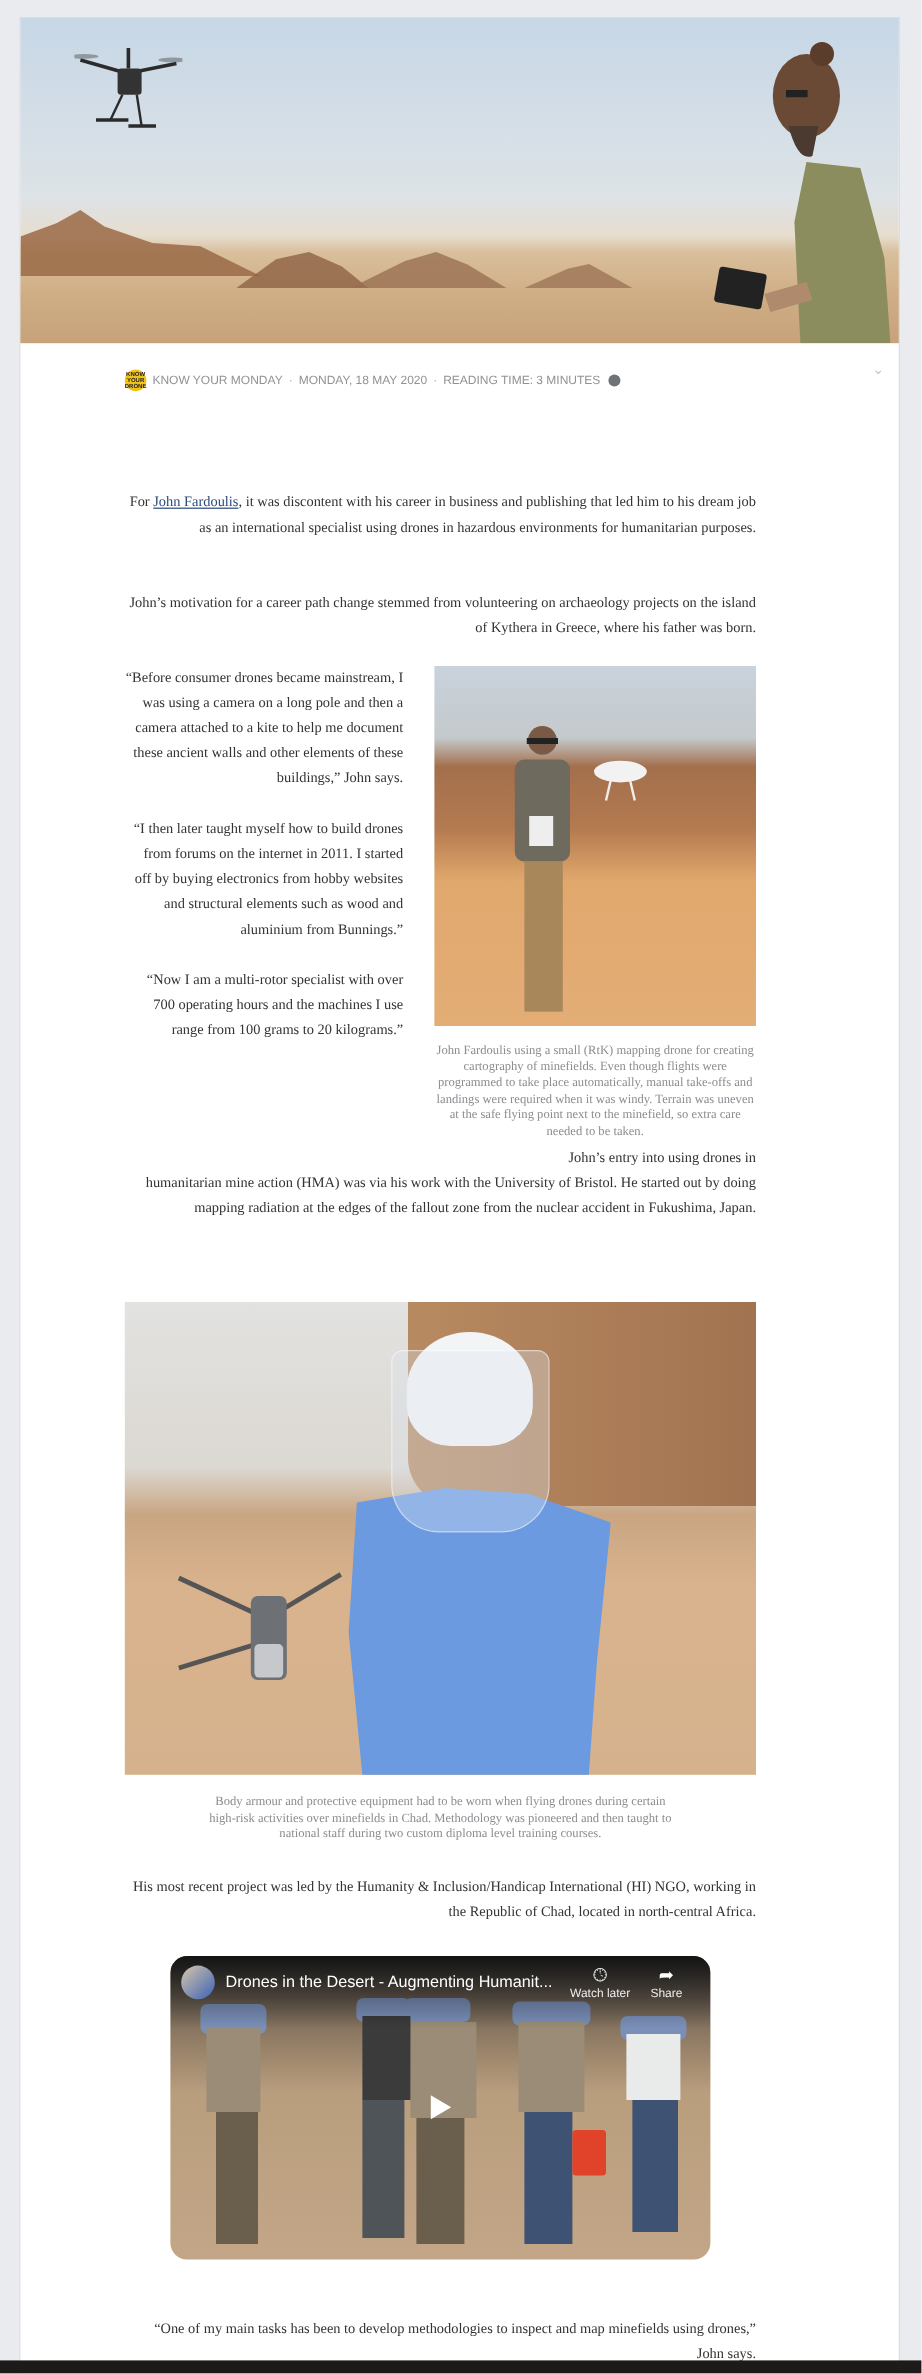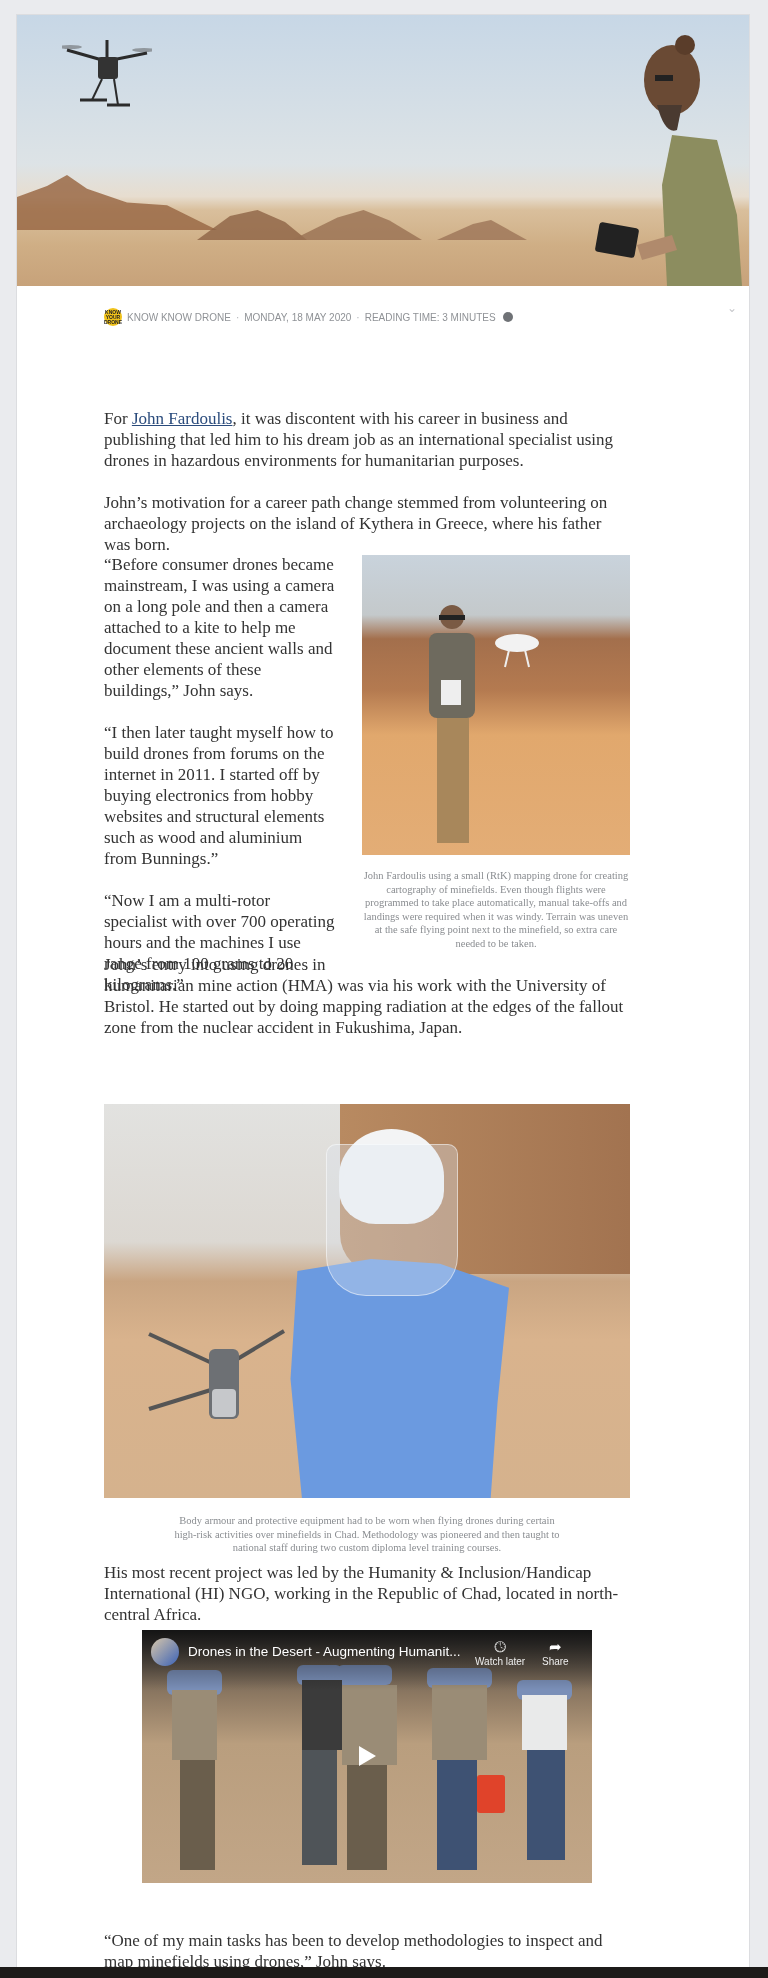--- a/index.html
+++ b/index.html
@@ -13,42 +13,42 @@
   .hero .rock4{position:absolute;left:420px;top:205px;width:90px;height:20px;background:#9c7457;clip-path:polygon(0 100%,40% 20%,60% 0,100% 100%);opacity:.8;}
   .hero .drone{position:absolute;left:45px;top:20px;width:90px;height:80px;}
   .hero .man{position:absolute;left:560px;top:20px;width:170px;height:251px;}
   .chev{position:absolute;right:12px;top:286px;color:#c7c8cc;font-size:12px;font-family:"DejaVu Sans",sans-serif;}
   .content{position:absolute;left:104px;top:300px;width:526px;}
   h1{margin:0;font-weight:normal;font-size:32px;color:#222;letter-spacing:-.2px;line-height:40px;}
   .meta{display:flex;align-items:center;margin-top:8px;font-family:"Liberation Sans",sans-serif;font-size:10px;color:#8f9296;gap:5px;}
   .avatar{width:18px;height:18px;border-radius:50%;background:#f0c21a;display:flex;align-items:center;justify-content:center;font-size:5px;font-weight:bold;color:#222;line-height:5px;text-align:center;}
   .dot{color:#b0b2b6;}
   .globe{width:10px;height:10px;border-radius:50%;background:#6f7276;display:inline-block;margin-left:2px;}
-  p{margin:0;font-size:17px;line-height:21px;color:#333;}
+  p{margin:0;font-size:12px;line-height:21px;color:#333;text-align:right;}
   a{color:#2a4b7c;text-decoration:underline;}
   .p1{position:absolute;top:108px;}
   .p2{position:absolute;top:192px;}
   .col{position:absolute;left:0;top:254px;width:232px;}
   .col p{margin-bottom:21px;}
   .fig1{position:absolute;left:258px;top:255px;width:268px;font-family:Liberation Serif, serif;}
   .fig1 .img{width:268px;height:300px;background:linear-gradient(180deg,#c9d3dc 0%,#c4c9cb 20%,#a36f4c 28%,#b47a50 45%,#e1a86d 60%,#e3ad76 100%);position:relative;overflow:hidden;}
   .fig1 .img .person{position:absolute;left:55px;top:40px;width:70px;height:258px;}
   .caption{font-size:10.5px;line-height:13.5px;color:#8a8d91;text-align:center;}
   .fig1 .caption{margin-top:14px;}
   .p-entry{position:absolute;top:654px;}
-  .fig2{position:absolute;left:0;top:804px;width:526px;}
+  .fig2{position:absolute;left:0;top:785px;width:526px;}
   .fig2 .img{width:526px;height:394px;background:linear-gradient(180deg,#e2e2e0 0%,#dcd8d2 35%,#c9a582 45%,#d9b38d 60%,#d5b28d 100%);position:relative;overflow:hidden;}
   .fig2 .cliff{position:absolute;right:0;top:0;width:290px;height:170px;background:linear-gradient(90deg,#b88a61,#a27350);border-radius:0 0 0 40px;}
   .fig2 .vest{position:absolute;left:175px;top:155px;width:230px;height:240px;background:#6b9ae0;clip-path:polygon(8% 5%,40% 0,70% 2%,100% 12%,95% 60%,92% 100%,10% 100%,5% 50%);}
   .fig2 .helmet{position:absolute;left:235px;top:25px;width:105px;height:95px;border-radius:50% 50% 35% 35%;background:#f3f4f5;}
   .fig2 .visor{position:absolute;left:222px;top:40px;width:130px;height:150px;border-radius:10px 10px 40px 40px;background:rgba(220,230,240,.35);border:1px solid rgba(255,255,255,.5);}
   .fig2 .drone2{position:absolute;left:40px;top:215px;width:150px;height:110px;}
   .fig2 .caption{margin:16px auto 0;width:400px;}
   .p-hi{position:absolute;top:1262px;}
-  .video{position:absolute;left:38px;top:1330px;width:450px;height:253px;background:linear-gradient(180deg,#3a3a3a 0%,#8b7761 25%,#b99e7e 45%,#c2a687 100%);overflow:hidden;}
+  .video{position:absolute;left:38px;top:1330px;width:450px;height:253px;background:linear-gradient(180deg,#3a3a3a 0%,#8b7761 25%,#b99e7e 45%,#c2a687 100%);overflow:hidden;border-radius:14px;}
   .video .bar{position:absolute;left:0;top:0;width:100%;height:60px;background:linear-gradient(180deg,rgba(0,0,0,.65),rgba(0,0,0,0));}
   .video .ch-avatar{position:absolute;left:9px;top:8px;width:28px;height:28px;border-radius:50%;background:linear-gradient(135deg,#d8c7aa,#3b62b6);}
   .video .vtitle{position:absolute;left:46px;top:14px;font-family:"Liberation Sans",sans-serif;font-size:13.5px;color:#fff;white-space:nowrap;}
   .video .vbtn{position:absolute;top:8px;font-family:"Liberation Sans",sans-serif;font-size:10px;color:#eee;text-align:center;}
   .video .vbtn .ic{display:block;font-size:15px;color:#fff;line-height:18px;}
   .video .people{position:absolute;left:0;top:30px;width:450px;height:223px;}
   .video .play{position:absolute;left:206px;top:111px;width:38px;height:30px;display:flex;align-items:center;justify-content:center;}
   .vcap{position:absolute;left:0;top:1595px;width:526px;}
   .p-last{position:absolute;top:1630px;}
   .footer-bar{position:absolute;left:0;top:1967px;width:768px;height:11px;background:#1d1b19;}
@@ -83,21 +83,21 @@
       <rect x="20" y="190" width="40" height="30" rx="3" fill="#222" transform="rotate(10 40 205)"></rect>
       <path d="M60 210 L95 200 L100 215 L65 225 Z" fill="#b08a6c"></path>
     </svg>
   </div>
   <span class="chev">⌄</span>
 </div>
 
 <div class="content">
   <div class="meta">
     <span class="avatar">KNOW<br>YOUR<br>DRONE</span>
-    <span>KNOW KNOW DRONE</span>
+    <span>KNOW YOUR MONDAY</span>
     <span class="dot">·</span>
     <span>MONDAY, 18 MAY 2020</span>
     <span class="dot">·</span>
     <span>READING TIME: 3 MINUTES</span>
     <span class="globe"></span>
   </div>
 
   <p class="p1"><span>For </span><a>John Fardoulis</a><span>, it was discontent with his career in business and publishing that led him to his dream job as an international specialist using drones in hazardous environments for humanitarian purposes.</span></p>
 
   <p class="p2">John’s motivation for a career path change stemmed from volunteering on archaeology projects on the island of Kythera in Greece, where his father was born.</p>

